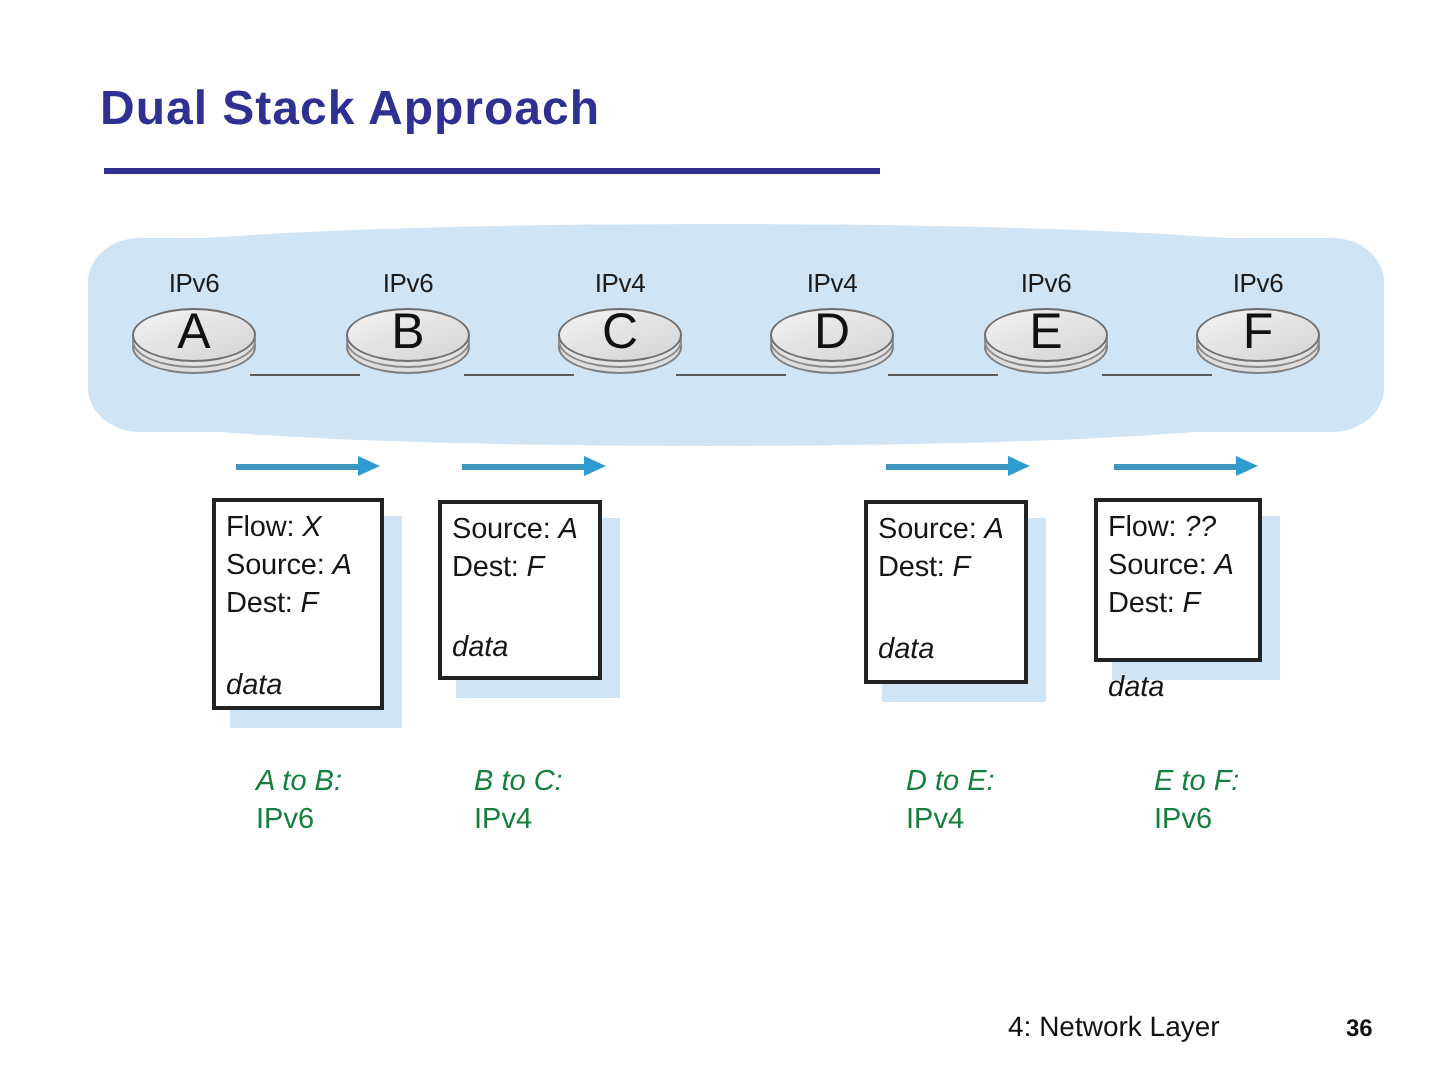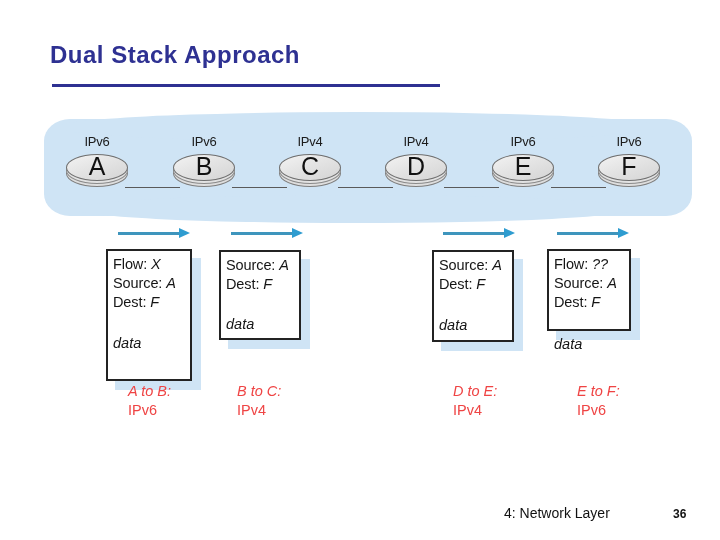--- a/index.html
+++ b/index.html
@@ -213,21 +213,21 @@
     border-top: 5px solid transparent;
     border-bottom: 5px solid transparent;
     border-left: 11px solid #2e9cd0;
   }
 
   
   .caption {
     position: absolute;
     font-size: 14.5px;
     line-height: 19px;
-    color: #ef4444;
+    color: #15803d;
     z-index: 5;
     white-space: nowrap;
   }
   .caption .hop {
     font-style: italic;
   }
 
   
   #footer-label {
     position: absolute;
@@ -329,21 +329,21 @@
 </div>
 <div class="arrow" style="left:443px; top:228px; width:72px;">
   <div class="arrow-shaft" style="width:61px;"></div>
   <div class="arrow-head" style="left:61px;"></div>
 </div>
 <div class="arrow" style="left:557px; top:228px; width:72px;">
   <div class="arrow-shaft" style="width:61px;"></div>
   <div class="arrow-head" style="left:61px;"></div>
 </div>
 
-<div class="packet" style="left:106px; top:249px; width:86px; height:132px;">
+<div class="packet" style="left:106px; top:249px; width:86px; height:106px;">
   <div class="packet-shadow"></div>
   <div class="packet-box"></div>
   <div class="packet-lines">
     <div class="packet-line">
       <span>Flow:</span>
       <span class="val">X</span>
     </div>
     <div class="packet-line">
       <span>Source:</span>
       <span class="val">A</span>

